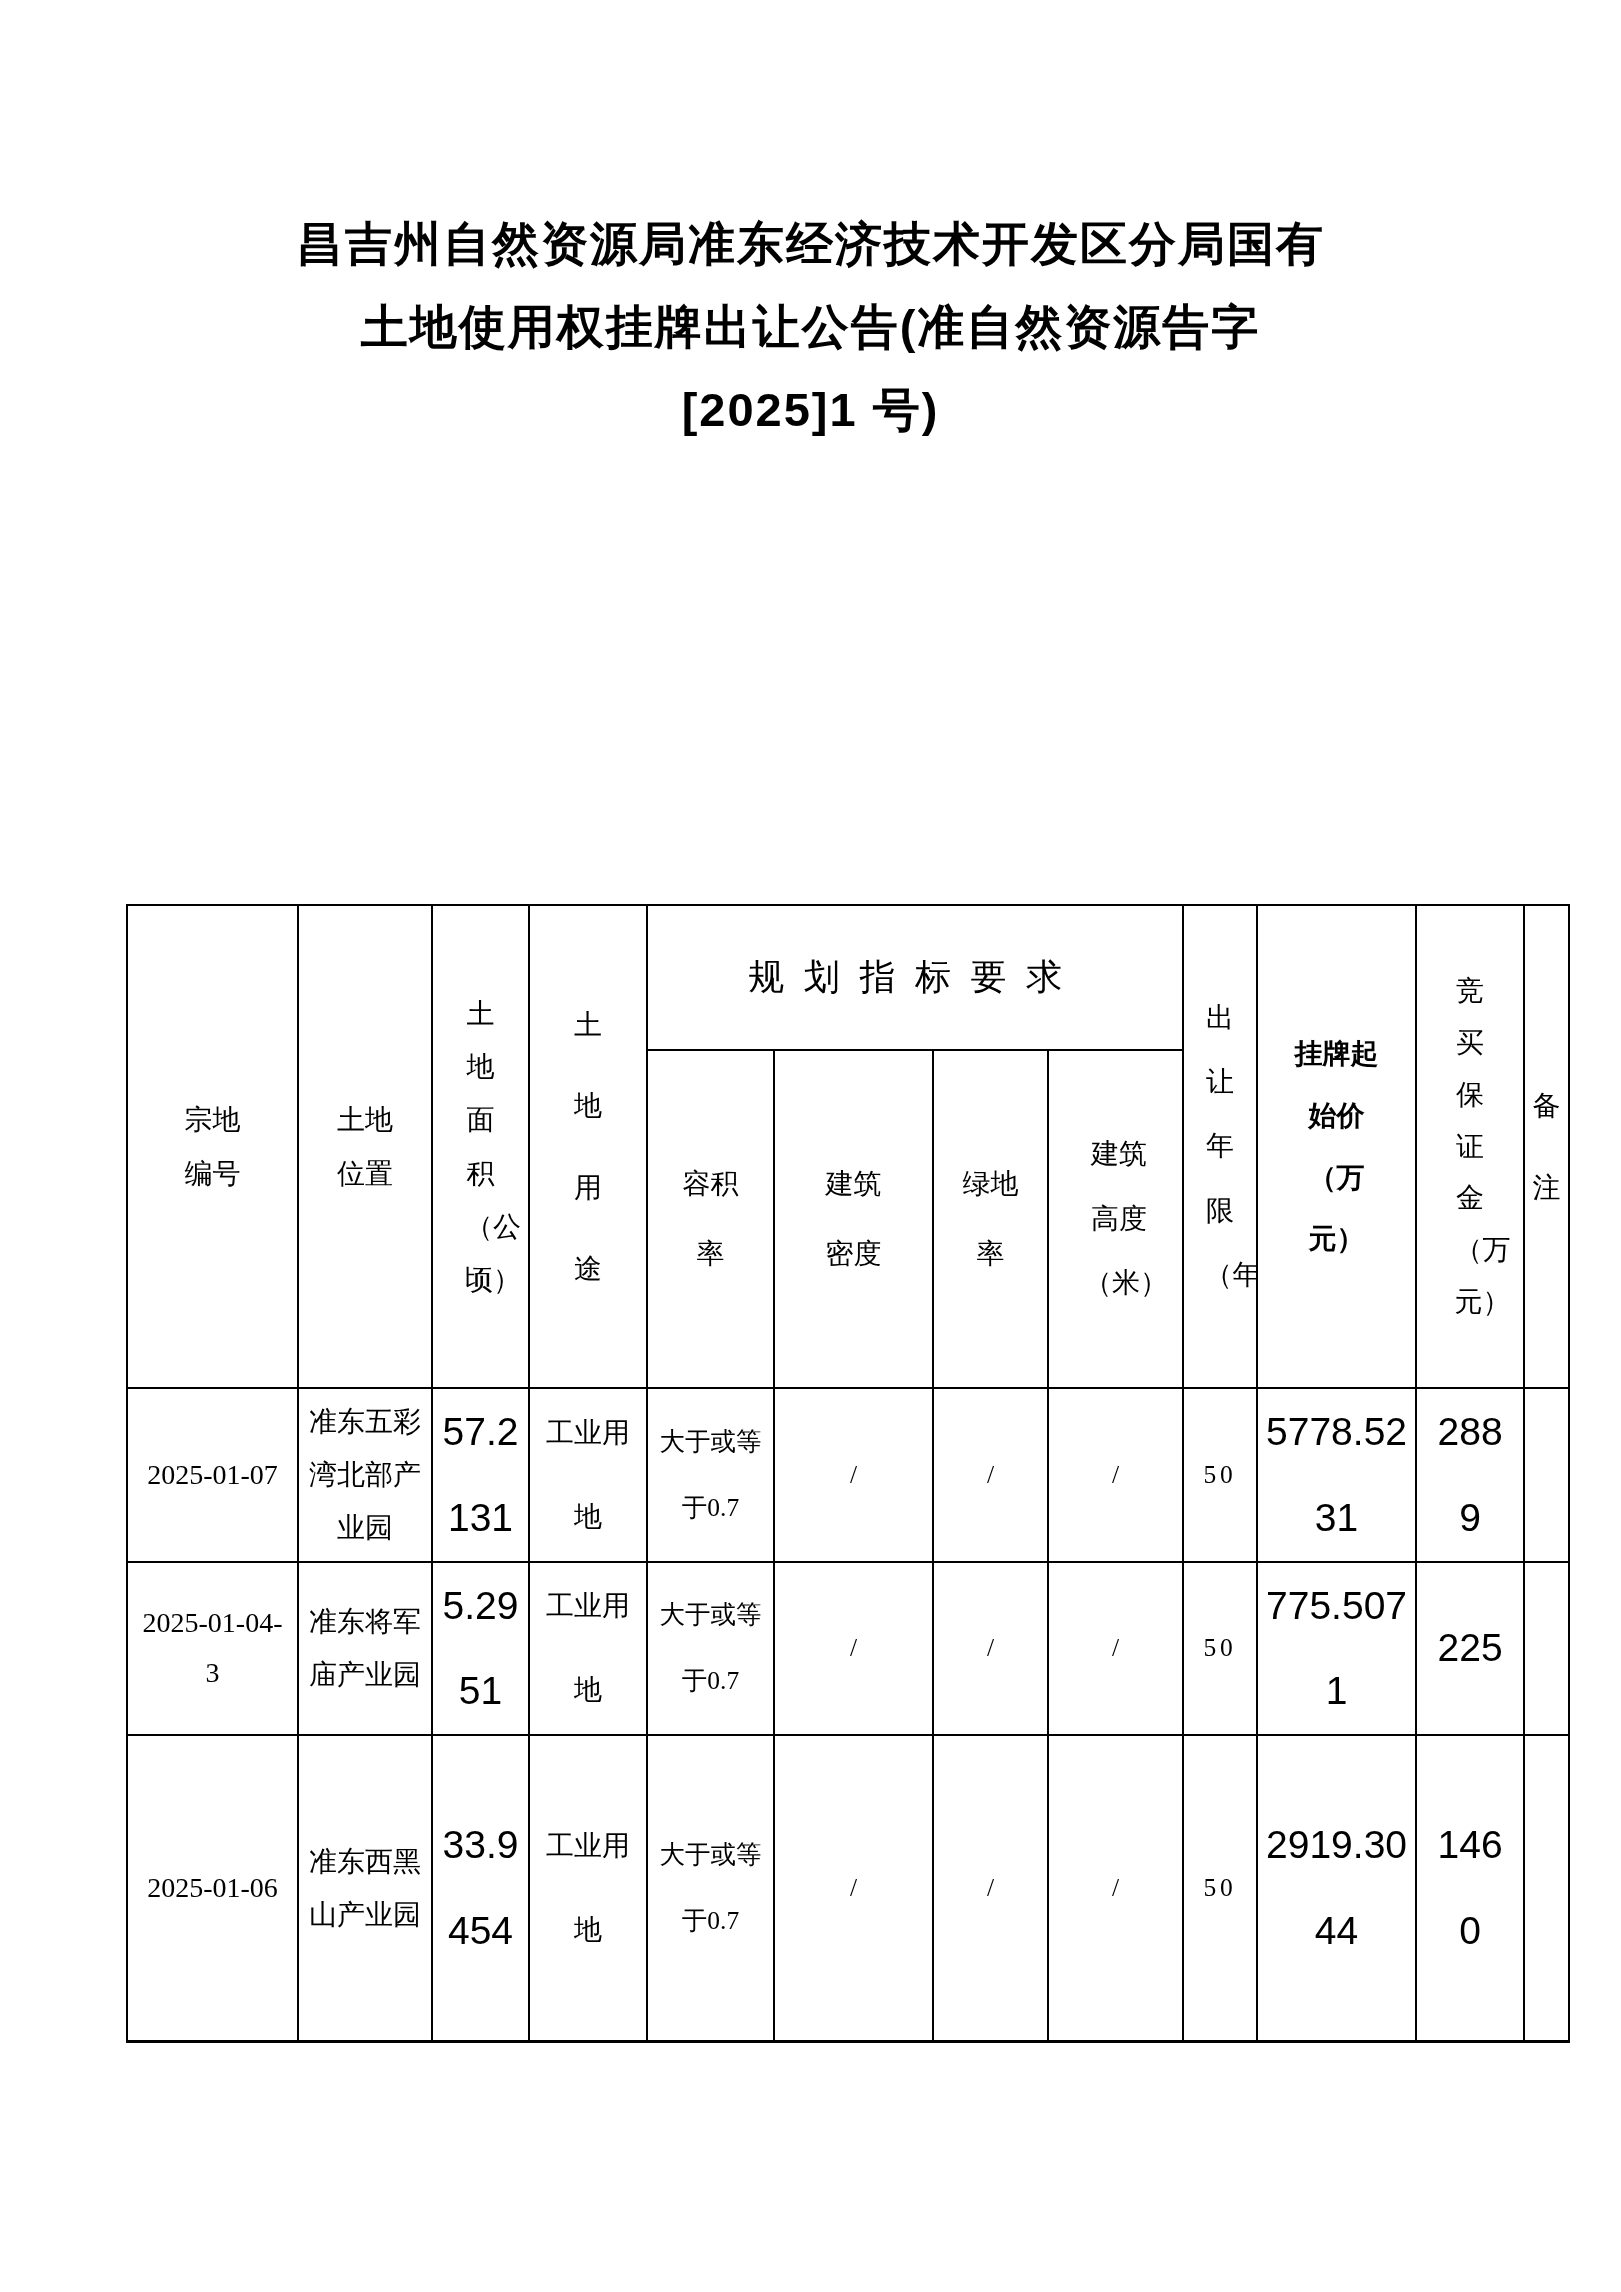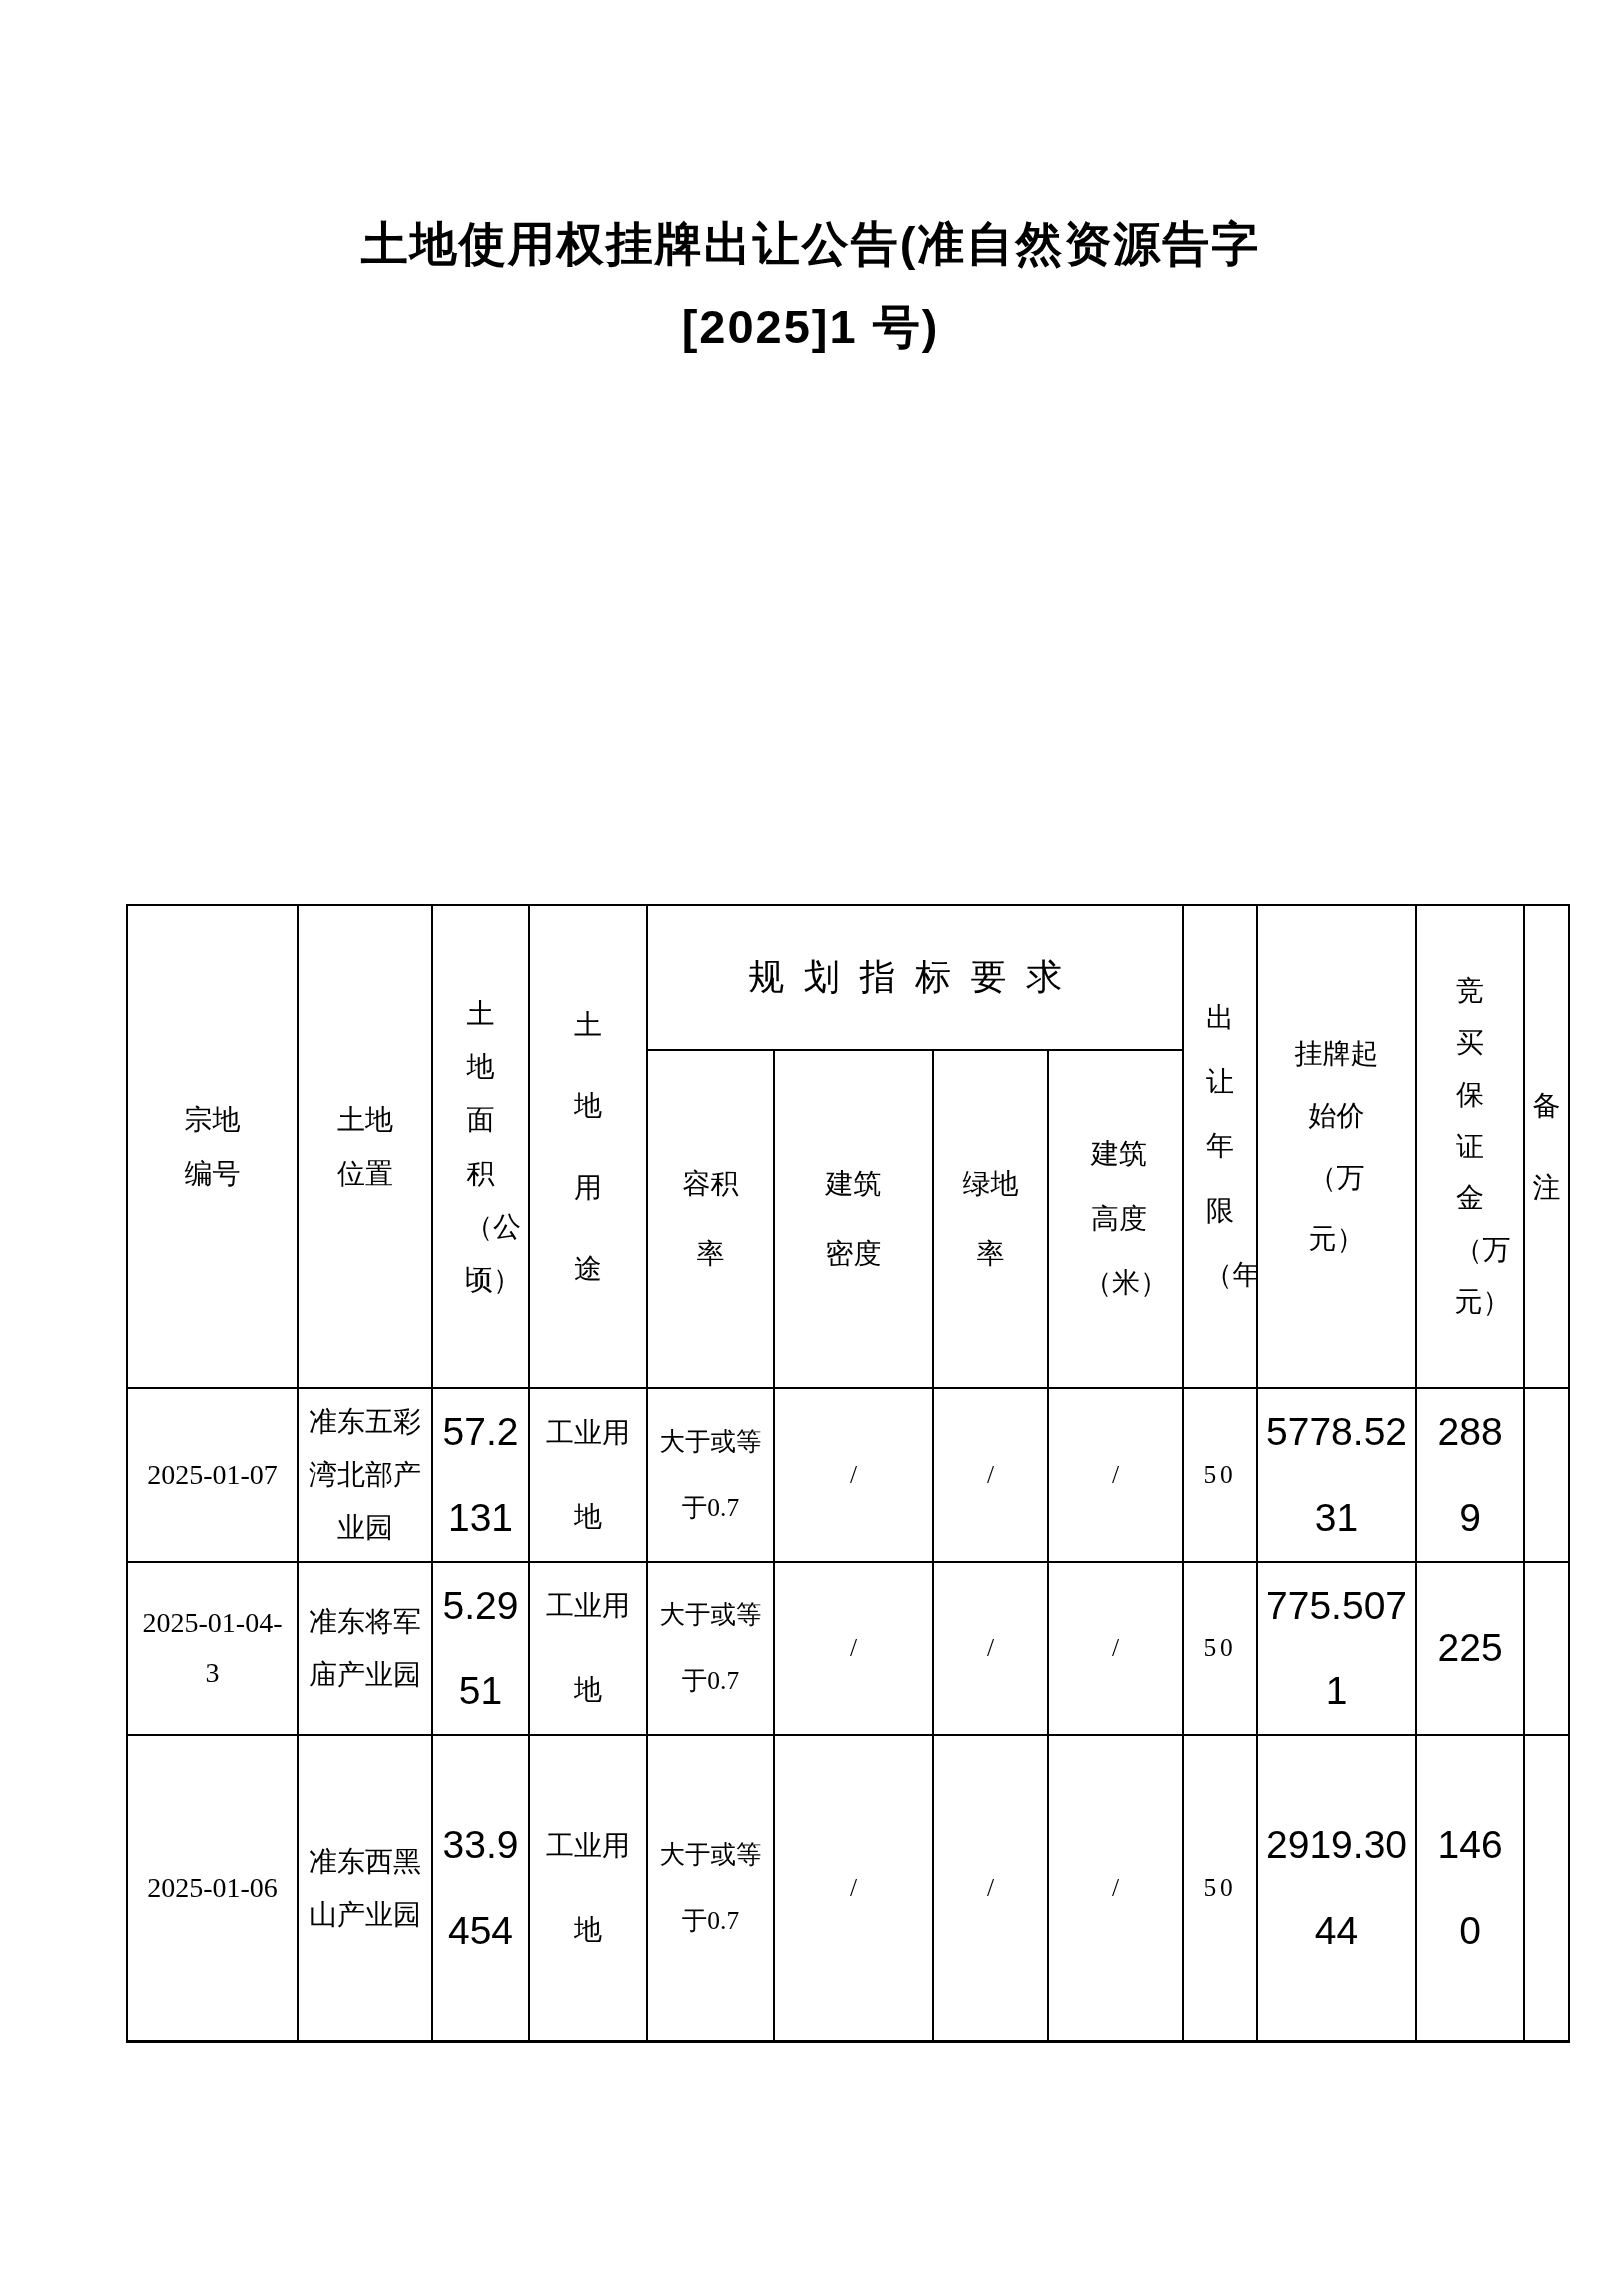--- a/index.html
+++ b/index.html
@@ -61,40 +61,41 @@
   .h-parcel  {width:61px; font-size:28px;line-height:1.9;}
   .h-loc     {width:61px; font-size:28px;line-height:1.9;}
   .h-area    {width:31px; font-size:28px;line-height:1.9;}
   .h-use     {width:31px; font-size:28px;line-height:2.9;}
   .h-plan    {font-size:36px;letter-spacing:19.6px;line-height:1.2;}
   .h-far     {width:61px; font-size:28px;line-height:2.5;text-align:center;}
   .h-density {width:61px; font-size:28px;line-height:2.5;}
   .h-green   {width:61px; font-size:28px;line-height:2.5;}
   .h-height  {width:63px; font-size:28px;line-height:2.3;text-align:right;}
   .h-years   {width:31px; font-size:28px;line-height:2.3;}
-  .h-price   {width:90px; font-size:28px;line-height:2.2;}
+  .h-price   {width:90px; font-size:28px;line-height:2.2;font-weight:bold;}
   .h-deposit {width:31px; font-size:28px;line-height:1.85;}
   .h-note    {width:31px; font-size:28px;line-height:2.9;}
   
   .d-parcel  {width:147px;font-size:28px;line-height:1.8;}
   .d-loc     {width:118px;font-size:28px;line-height:1.9;}
   .d-area    {width:88px; font-size:39px;line-height:2.2;font-family:"Liberation Sans", sans-serif;}
   .d-use     {width:88px; font-size:28px;line-height:3.0;}
   .d-far     {width:104px;font-size:25.5px;line-height:2.6;}
   .d-slash   {font-size:25.5px;}
   .d-years   {font-size:25.5px;letter-spacing:3.9px;}
   .d-price   {width:149px;font-size:39px;line-height:2.2;font-family:"Liberation Sans", sans-serif;}
   .d-deposit {width:71px; font-size:39px;line-height:2.2;font-family:"Liberation Sans", sans-serif;}
 </style>
 </head>
 <body>
 
 <div class="page">
 
   <div class="title">
+    <div>昌吉州自然资源局准东经济技术开发区分局国有</div>
     <div>土地使用权挂牌出让公告(准自然资源告字</div>
     <div>[2025]1 号)</div>
   </div>
 
 
 
 
   <table class="land">
     <colgroup>
       <col style="width:171px">

